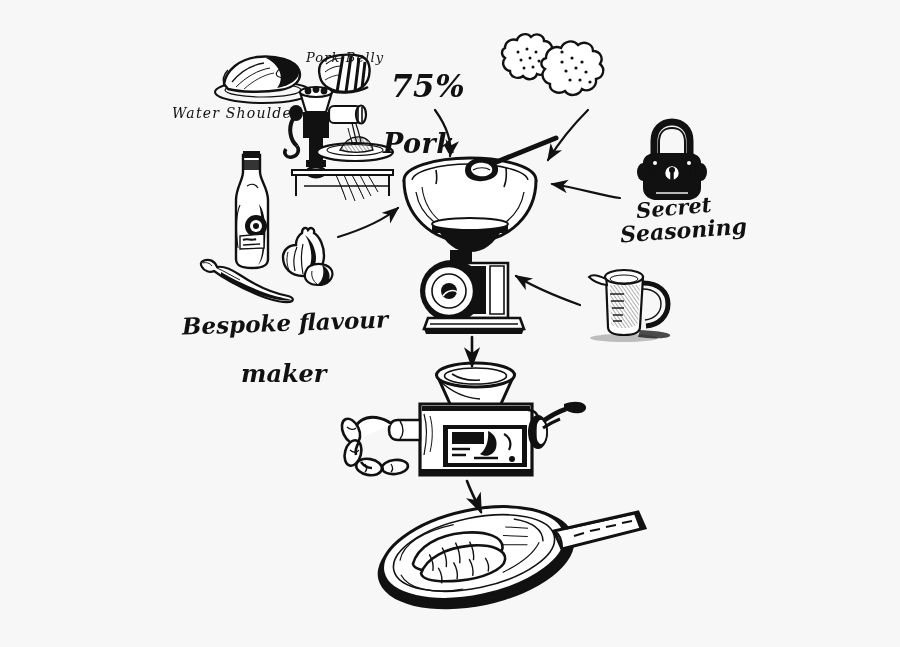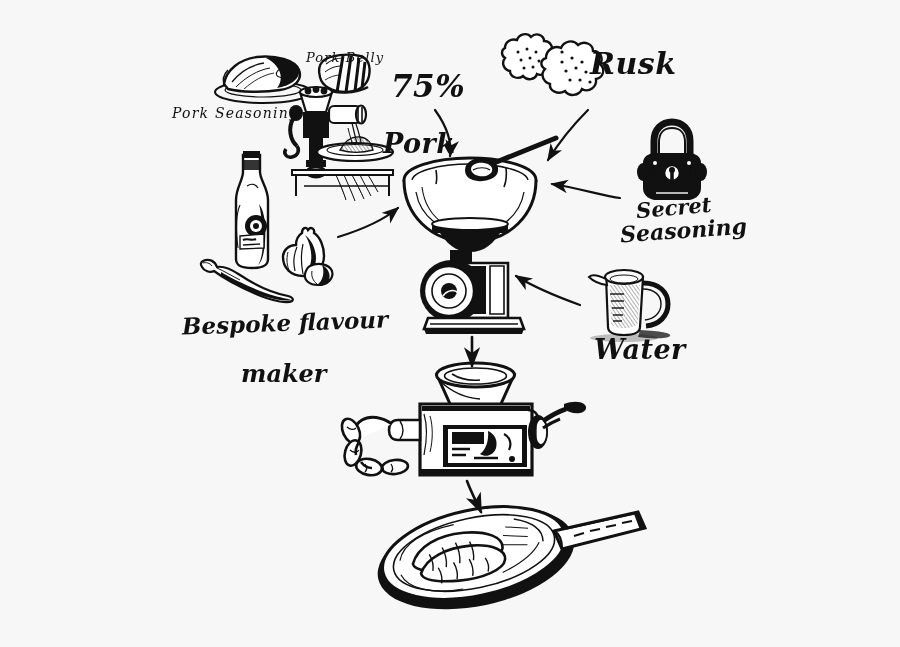--- a/index.html
+++ b/index.html
@@ -371,24 +371,22 @@
       <path d="M435 110 C448 128 452 142 450 156" marker-end="url(#ah)"></path>
       <path d="M588 110 C572 126 558 144 548 160" marker-end="url(#ah)"></path>
       <path d="M620 198 C604 196 578 188 552 184" marker-end="url(#ah)"></path>
       <path d="M338 237 C364 229 386 218 398 208" marker-end="url(#ah)"></path>
       <path d="M580 305 C558 297 532 286 516 276" marker-end="url(#ah)"></path>
       <path d="M472 337 C472 348 472 358 472 366" stroke-width="2.6" marker-end="url(#ah)"></path>
       <path d="M467 481 C471 492 477 503 481 512" stroke-width="2.6" marker-end="url(#ah)"></path>
     </g>
   </svg>
 
-  <div class="lbl thin" id="lbl-pork-shoulder">Pork Seasoning</div>
+  <div class="lbl thin" id="lbl-pork-shoulder">Water Shoulder</div>
   <div class="lbl thin" id="lbl-pork-belly">Pork Belly</div>
   <div class="lbl script" id="lbl-pct-a">75%</div>
   <div class="lbl script" id="lbl-pct-b">Pork</div>
-  <div class="lbl script" id="lbl-rusk">Rusk</div>
   <div class="lbl script" id="lbl-secret">Secret</div>
   <div class="lbl script" id="lbl-seasoning">Seasoning</div>
-  <div class="lbl script" id="lbl-water">Water</div>
   <div class="lbl script" id="lbl-bespoke-a">Bespoke flavour</div>
   <div class="lbl script" id="lbl-bespoke-b">maker</div>
 
 </div>
 
 </body></html>

